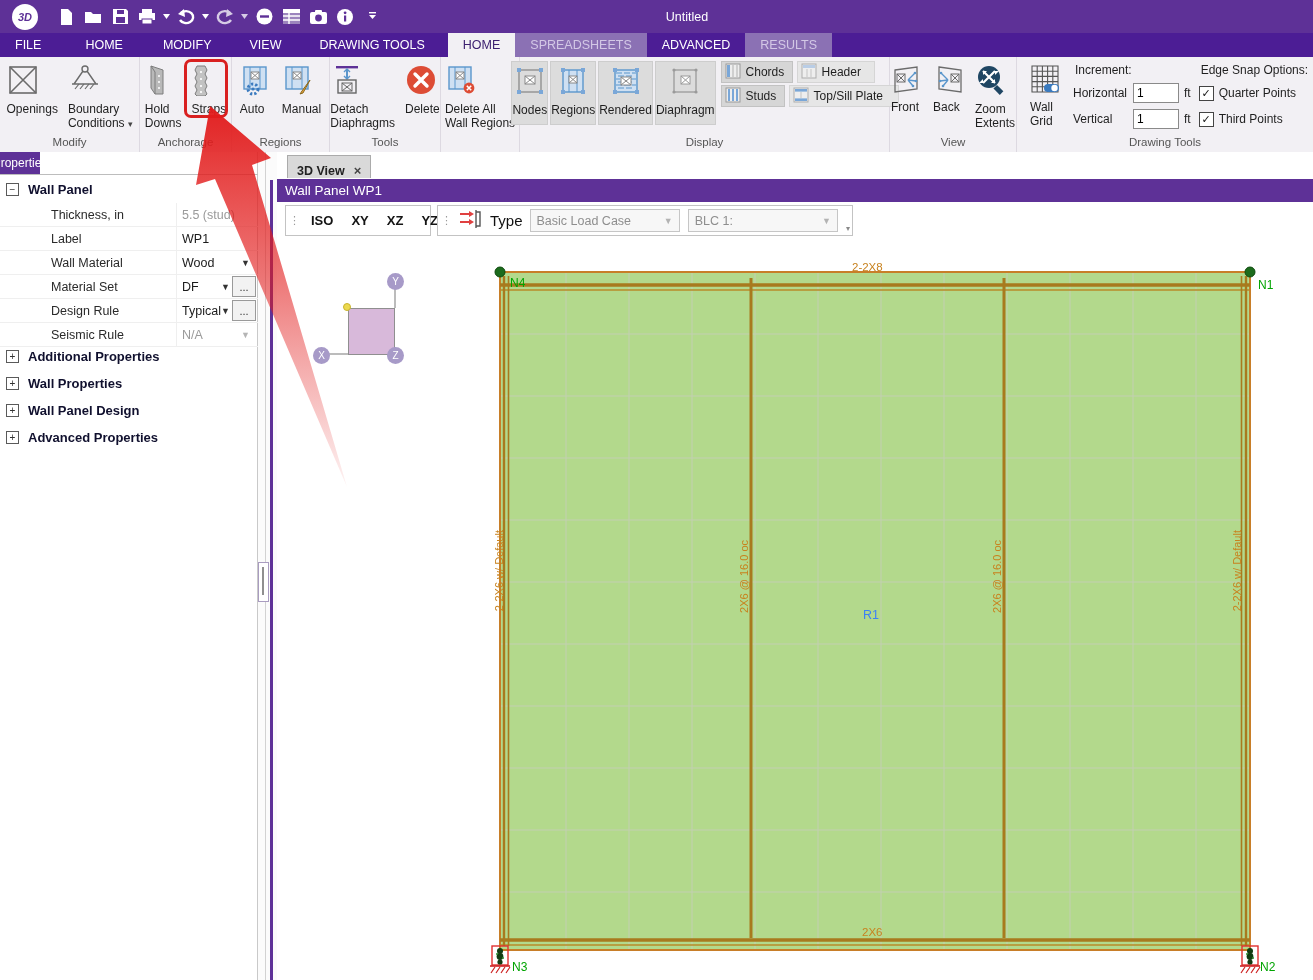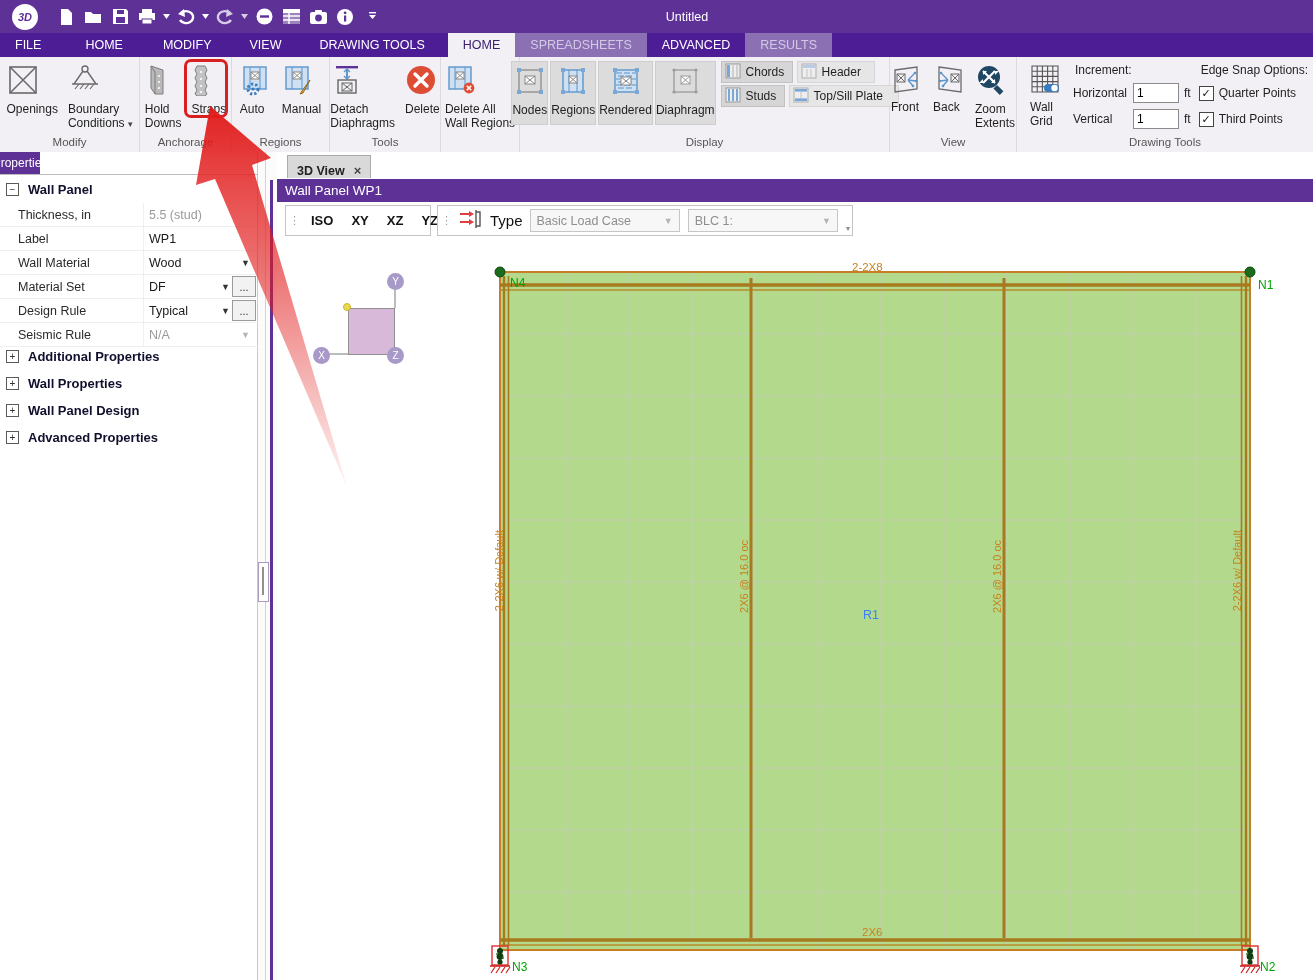--- a/index.html
+++ b/index.html
@@ -51,21 +51,21 @@
               box-sizing:border-box;z-index:40;pointer-events:none;}
   
   .props{position:absolute;left:0;top:152px;width:258px;height:828px;background:#fff;box-sizing:border-box;border-right:1px solid #c9c9c9;}
   .props-tab{position:absolute;left:0;top:0;width:40px;height:22px;background:#5e3197;color:#fff;font-size:12px;
              display:flex;align-items:center;justify-content:center;}
   .props-rule{position:absolute;left:0;top:22px;width:258px;height:0;border-bottom:1px solid #bdbdbd;}
   .sec-head{position:absolute;left:0;display:flex;align-items:center;font-size:13px;font-weight:bold;color:#10102e;}
   .pmbox{width:11px;height:11px;border:1px solid #5a5a5a;background:#fff;display:flex;align-items:center;justify-content:center;
          font-size:10px;font-weight:normal;color:#333;line-height:1;margin:0 9px 0 6px;}
   .pgrid{position:absolute;left:0;top:51px;width:258px;}
-  .prow{display:flex;height:23px;align-items:center;border-bottom:1px solid #efefef;font-size:12.5px;}
+  .prow{display:flex;height:23px;align-items:center;border-bottom:1px solid #efefef;font-size:12.5px;padding-left:33px;}
   .prow .pl{width:125px;padding-left:18px;color:#2a2a2a;}
   .prow .pv{flex:1;display:flex;align-items:center;border-left:1px solid #efefef;height:100%;padding-left:5px;color:#1a1a1a;position:relative;}
   .prow .pv.gray{color:#9a9a9a;}
   .pv .dd{position:absolute;right:28px;font-size:9px;color:#333;}
   .pv .dd.noext{right:8px;}
   .pv .dd.gray{color:#b5b5b5;}
   .morebtn{position:absolute;right:2px;top:1px;width:22px;height:19px;border:1px solid #9a9a9a;background:#f2f2f2;
            font-size:11px;color:#333;display:flex;align-items:center;justify-content:center;line-height:0;}
   
   .splitter{position:absolute;left:258px;top:152px;width:19px;height:828px;background:#fbfbfb;box-sizing:border-box;}

